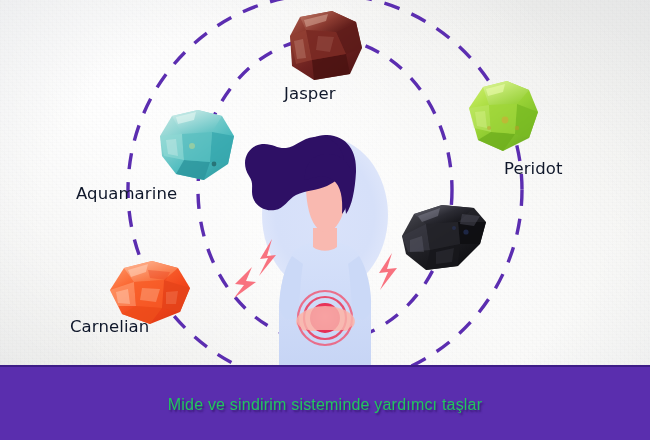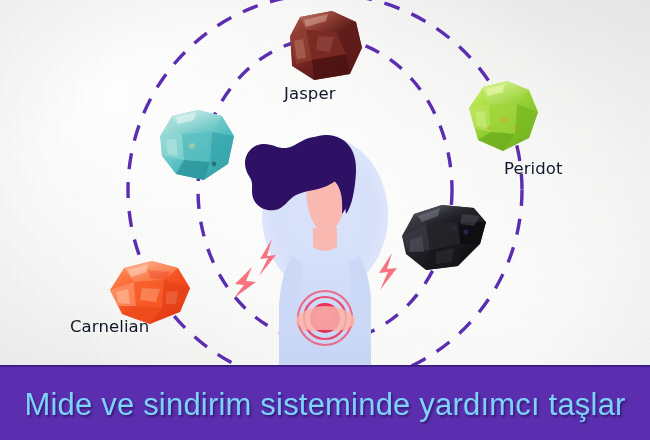--- a/index.html
+++ b/index.html
@@ -87,23 +87,23 @@
     top: 365px;
     width: 650px;
     height: 75px;
     background: #5a2eae;
     border-top: 2px solid #3d1d87;
     display: flex;
     align-items: center;
     justify-content: center;
   }
   .banner-text {
-    color: #7dd3fc;
+    color: #22c55e;
     font-family: "Liberation Sans", sans-serif;
-    font-size: 31px;
+    font-size: 16px;
     letter-spacing: .2px;
     white-space: nowrap;
     text-shadow: 1.5px 1.5px 2px rgba(30,10,70,.55);
   }
 </style>
 </head>
 <body>
 
 <div id="infographic">
 
@@ -314,20 +314,21 @@
         <path d="M24 12 L44 6 L42 14 L27 19 Z" fill="#FFD4BC" opacity=".55"></path>
         <path d="M38 30 L56 31 L52 44 L36 42 Z" fill="#FFC6A5" opacity=".35"></path>
         <path d="M12 34 L24 31 L26 46 L14 45 Z" fill="#FFD8C4" opacity=".4"></path>
         <path d="M62 34 L74 33 L72 46 L62 46 Z" fill="#FFB390" opacity=".22"></path>
         <path d="M44 12 L66 14 L62 22 L46 20 Z" fill="#E8391B" opacity=".35"></path>
       </svg>
     </div>
 
     <div class="stone-label label-jasper">Jasper</div>
 
+    <div class="stone-label label-aquamarine">Aquamarine</div>
 
     <div class="stone-label label-peridot">Peridot</div>
 
 
     <div class="stone-label label-carnelian">Carnelian</div>
 
   </div>
 
   <div class="banner">
     <span class="banner-text">Mide ve sindirim sisteminde yardımcı taşlar</span>

